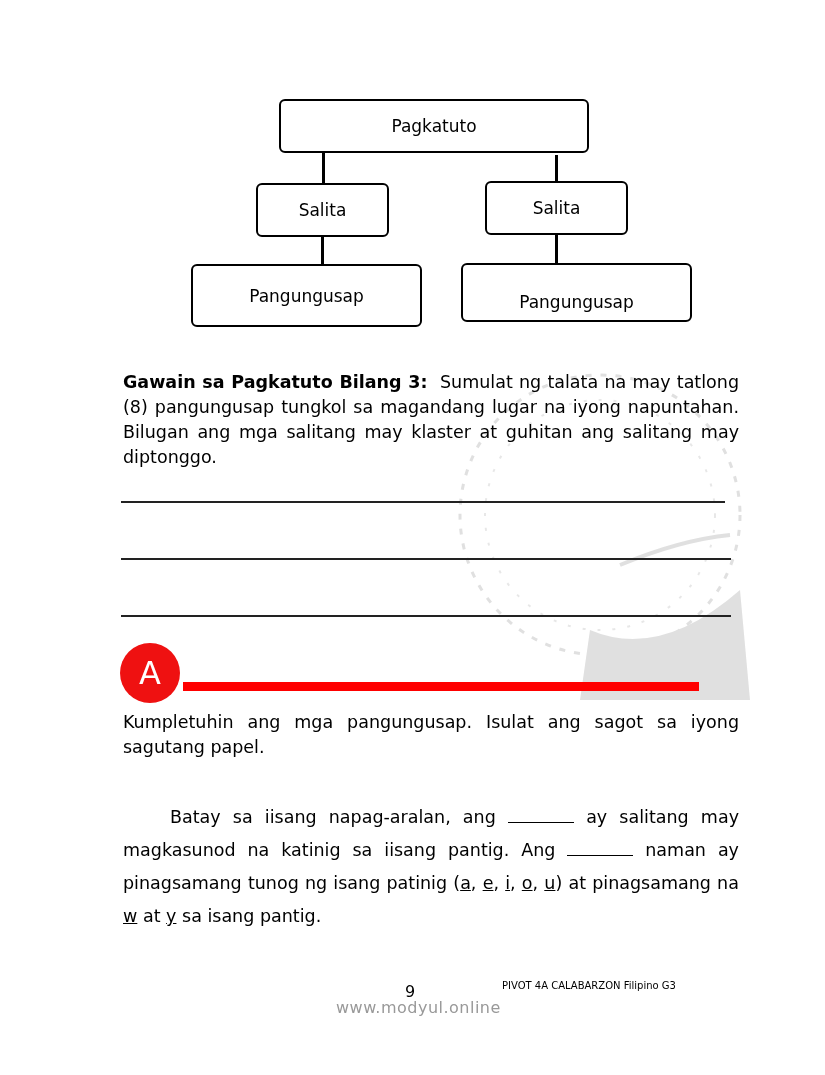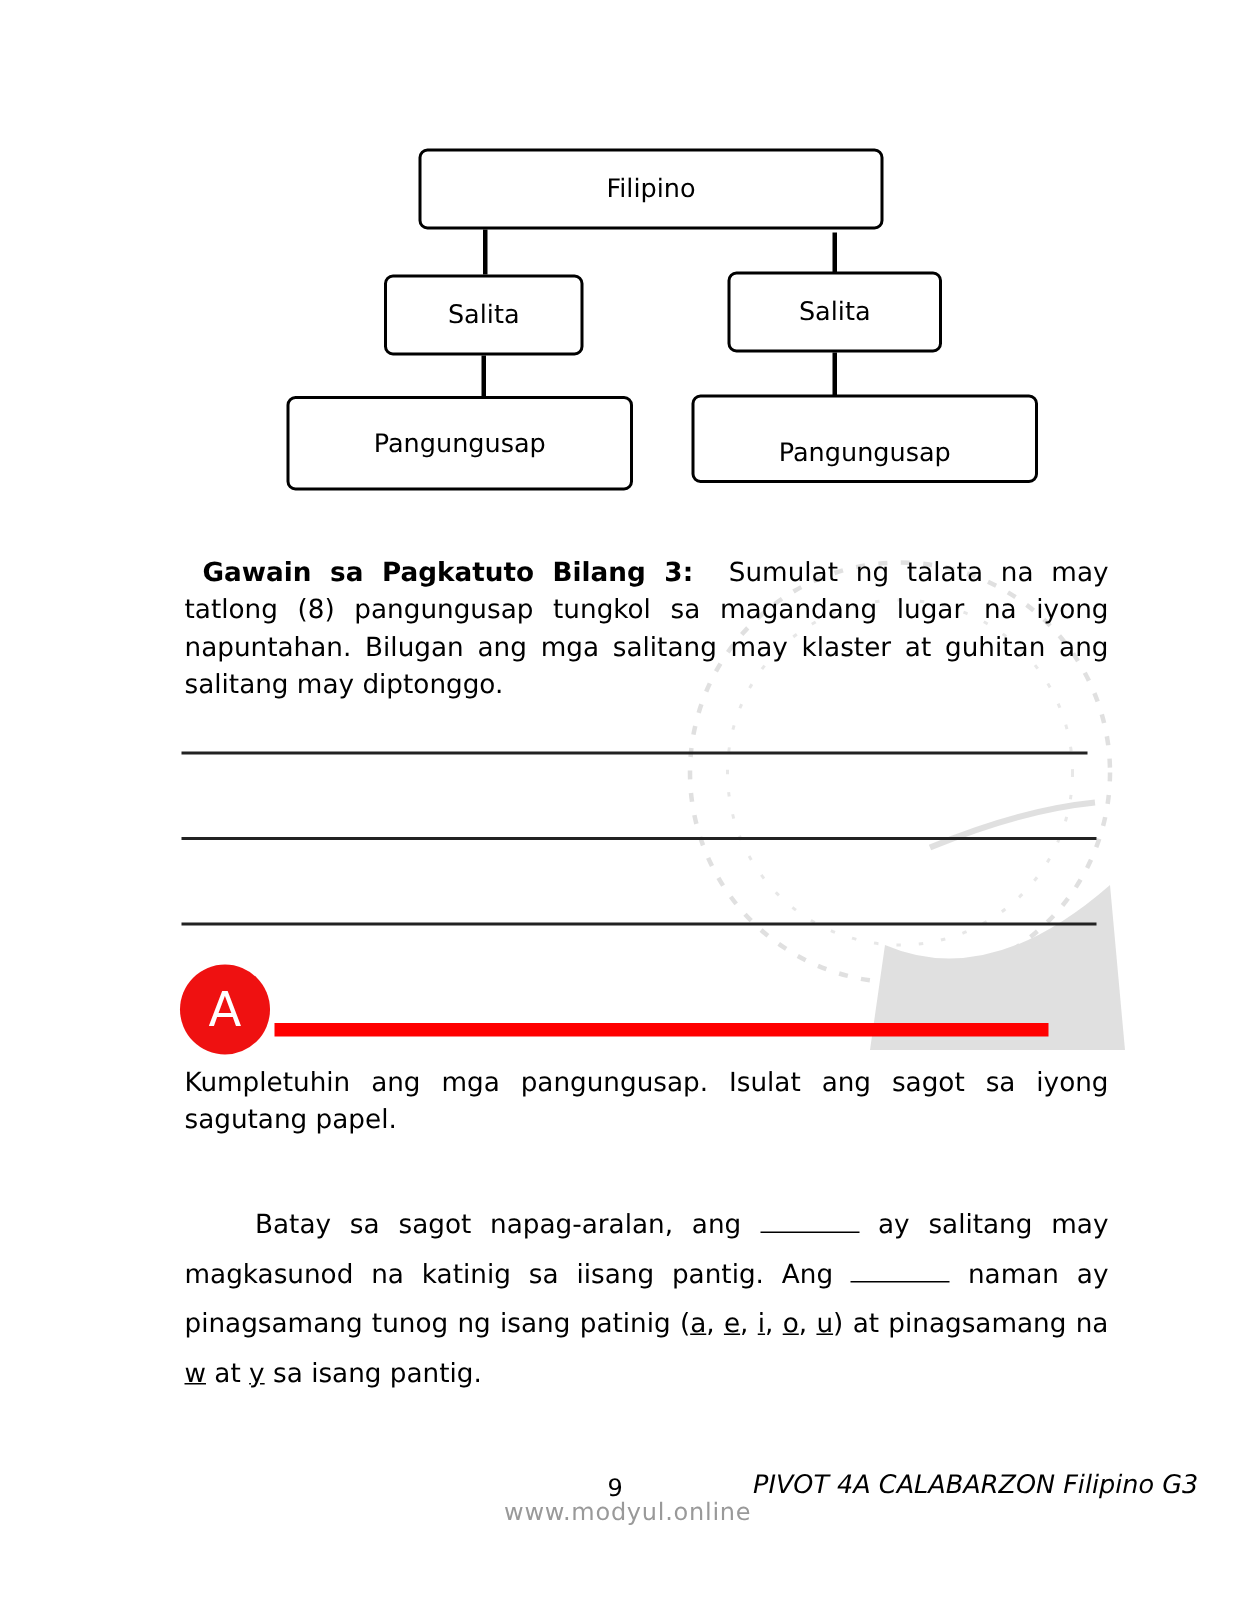--- a/index.html
+++ b/index.html
@@ -1,43 +1,43 @@
 <!DOCTYPE html>
 <html><head>
 <meta charset="utf-8">
 <style>
   html,body{margin:0;padding:0;background:#fff;}
   body{width:825px;height:1075px;position:relative;overflow:hidden;font-family:"DejaVu Sans","Liberation Sans",sans-serif;color:#000;}
   .box{position:absolute;border:2px solid #000;border-radius:6px;background:#fff;box-sizing:border-box;display:flex;align-items:center;justify-content:center;font-size:17px;}
   .vline{position:absolute;width:3px;background:#000;}
   .para{position:absolute;left:123px;width:616px;font-size:17.5px;line-height:25px;text-align:justify;text-align-last:left;}
-  .heading{font-weight:bold;margin-left:12px;}
+  .heading{font-weight:bold;}
   .wline{position:absolute;left:121px;height:2px;background:#222;}
   .seal{position:absolute;opacity:0.45;}
   .badge{position:absolute;left:120px;top:643px;width:60px;height:60px;border-radius:50%;background:#ef1111;color:#fff;font-size:32px;display:flex;align-items:center;justify-content:center;}
   .redbar{position:absolute;left:183px;top:682px;width:516px;height:9px;background:#ff0000;}
   .fill{font-size:17.5px;line-height:33px;}
   .u{text-decoration:underline;}
   .blank{display:inline-block;width:66px;border-bottom:1.5px solid #000;height:14px;vertical-align:baseline;}
   .footer-num{position:absolute;left:405px;top:982px;font-size:16px;}
-  .footer-title{position:absolute;left:502px;top:980px;font-size:17px;font-style:italic;}
+  .footer-title{position:absolute;left:502px;top:980px;font-size:10px;}
   .watermark{position:absolute;left:336px;top:998px;font-size:16px;color:#999;letter-spacing:0.5px;}
 </style>
 </head>
 <body>
 
 <svg class="seal" style="left:440px;top:330px;" width="320" height="370" viewBox="0 0 320 370">
   <circle cx="160" cy="185" r="140" fill="none" stroke="#bbb" stroke-width="3" stroke-dasharray="6 9"></circle>
   <circle cx="160" cy="185" r="115" fill="none" stroke="#ccc" stroke-width="2" stroke-dasharray="3 12"></circle>
   <path d="M180 235 Q240 210 290 205" stroke="#bbb" stroke-width="4" fill="none"></path>
   <path d="M150 300 Q220 330 300 260 L310 370 L140 370 Z" fill="#bbb"></path>
 </svg>
 
 <div class="box" style="left:279px;top:99px;width:310px;height:54px;">
-  <span>Filipino</span>
+  <span>Pagkatuto</span>
 </div>
 <div class="vline" style="left:322px;top:153px;height:30px;"></div>
 <div class="vline" style="left:555px;top:155px;height:27px;"></div>
 
 <div class="box" style="left:256px;top:183px;width:133px;height:54px;">
   <span>Salita</span>
 </div>
 <div class="box" style="left:485px;top:181px;width:143px;height:54px;">
   <span>Salita</span>
 </div>
@@ -63,21 +63,21 @@
 <div class="badge">
   <span>A</span>
 </div>
 <div class="redbar"></div>
 
 <div class="para" style="top:710px;">
   <span>Kumpletuhin ang mga pangungusap. Isulat ang sagot sa iyong sagutang papel.</span>
 </div>
 
 <div class="para fill" style="top:801px;text-indent:47px;">
-  <span>Batay sa sagot napag-aralan, ang</span>
+  <span>Batay sa iisang napag-aralan, ang</span>
   <span class="blank"></span>
   <span>ay salitang may magkasunod na katinig sa iisang pantig. Ang</span>
   <span class="blank"></span>
   <span>naman ay pinagsamang tunog ng isang patinig (</span><span class="u">a</span>, <span class="u">e</span>, <span class="u">i</span>, <span class="u">o</span>, <span class="u">u</span><span>) at pinagsamang na</span>
   <span class="u">w</span>
   <span>at</span>
   <span class="u">y</span>
   <span>sa isang pantig.</span>
 </div>
 

